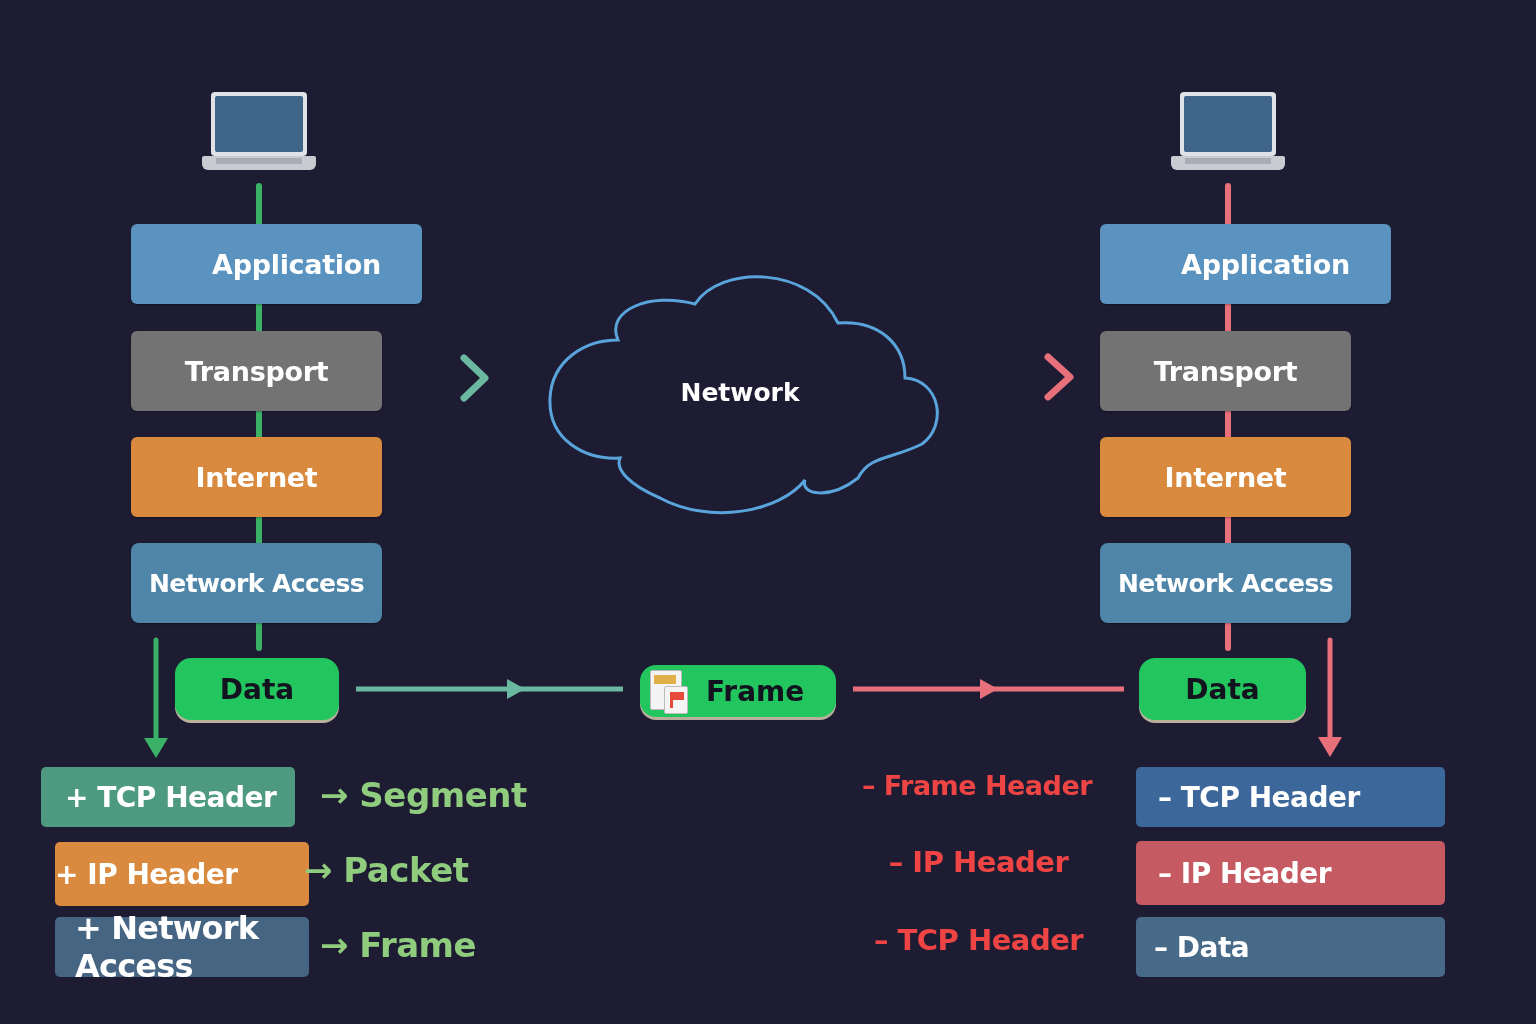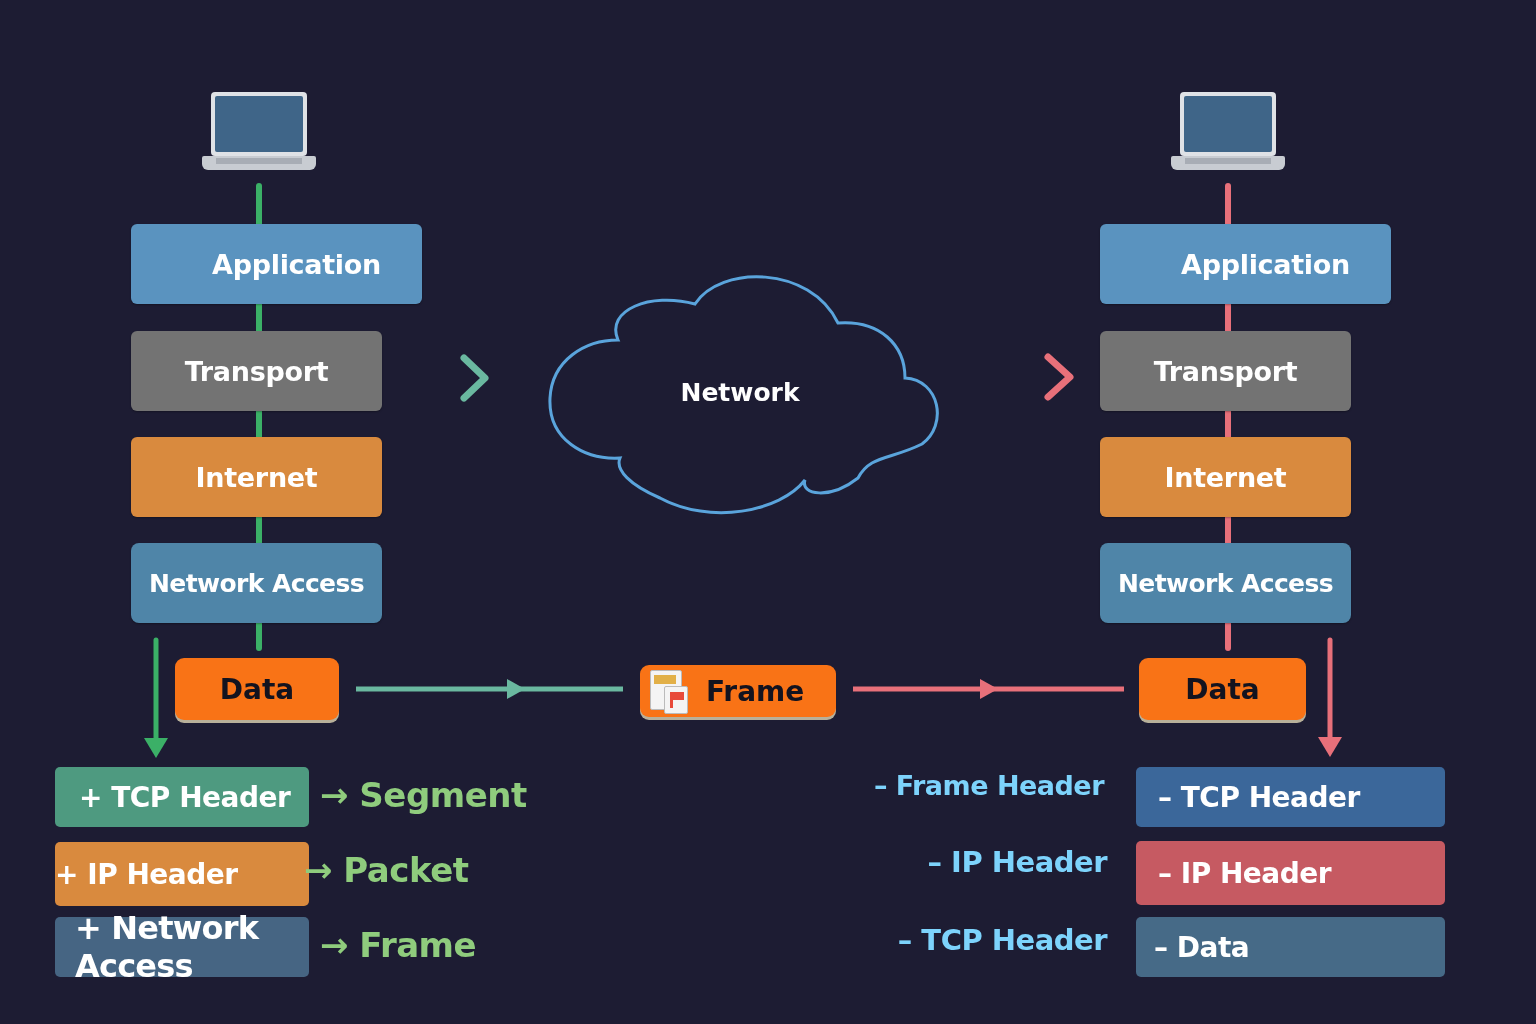--- a/index.html
+++ b/index.html
@@ -15,31 +15,31 @@
     display:flex; align-items:center; justify-content:center;
     color:#fff; font-weight:bold; font-size:27px; letter-spacing:-0.3px;
     box-shadow:0 1px 2px rgba(0,0,0,0.3);
   }
   .layer.netacc { font-size:25px; letter-spacing:-0.6px;border-radius:8px; }
   .c-app { background:#5a93bf;padding-left:40px; }
   .c-trans { background:#737373; }
   .c-inet { background:#d98a3e; }
   .c-net { background:#4f85a8; }
   .pill {
-    position:absolute; background:#f97316; border-radius:9px; color:#13131f;
+    position:absolute; background:#22c55e; border-radius:16px; color:#13131f;
     font-weight:bold; font-size:28px; display:flex; align-items:center; justify-content:center;
     box-shadow:0 3px 0 #b8b09a;
   }
   .hdr {
     position:absolute; height:60px; border-radius:5px; color:#fff;
     font-weight:bold; font-size:28px; display:flex; align-items:center;
     letter-spacing:-0.5px;
   }
   .res { position:absolute; color:#8fcc7d; font-weight:bold; font-size:34px; letter-spacing:-0.5px; }
-  .red-lbl { position:absolute; color:#7dd3fc; font-weight:bold; font-size:27px; letter-spacing:-0.5px; text-align:right; }
+  .red-lbl { position:absolute; color:#ef4444; font-weight:bold; font-size:27px; letter-spacing:-0.5px; text-align:center; }
   svg { position:absolute; left:0; top:0; }
 </style>
 </head>
 <body>
 
 <svg width="1536" height="1024">
   <defs>
     <linearGradient id="tealFade" x1="0" x2="1">
       <stop offset="0" stop-color="#6ab8a0" stop-opacity="0.2"></stop>
       <stop offset="0.4" stop-color="#6ab8a0" stop-opacity="1"></stop>
@@ -101,21 +101,21 @@
   <div style="position:absolute;left:14px;top:66px;width:86px;height:6px;background:#a8adb5;"></div>
 </div>
 
 <div class="layer c-app" style="left:131px;top:224px;">Application</div>
 <div class="layer c-trans" style="left:131px;top:331px;">Transport</div>
 <div class="layer c-inet" style="left:131px;top:437px;">Internet</div>
 <div class="layer c-net netacc" style="left:131px;top:543px;">Network Access</div>
 
 <div class="pill" style="left:175px;top:658px;width:164px;height:62px;">Data</div>
 
-<div class="hdr" style="left:55px;top:767px;width:254px;background:#4e9a80;padding-left:24px;box-sizing:border-box;">+ TCP Header</div>
+<div class="hdr" style="left:41px;top:767px;width:254px;background:#4e9a80;padding-left:24px;box-sizing:border-box;">+ TCP Header</div>
 <div class="res" style="left:320px;top:775px;"><span>→</span> <span>Segment</span></div>
 
 <div class="hdr" style="left:55px;top:842px;width:254px;height:64px;background:#d98a3e;box-sizing:border-box;">+ IP Header</div>
 <div class="res" style="left:304px;top:850px;"><span>→</span> <span>Packet</span></div>
 
 <div class="hdr" style="left:55px;top:917px;width:254px;background:#466583;padding-left:20px;box-sizing:border-box;font-size:32px;letter-spacing:-0.8px;">+ Network Access</div>
 <div class="res" style="left:320px;top:925px;"><span>→</span> <span>Frame</span></div>
 
 <div class="abs" style="left:640px;top:378px;width:200px;text-align:center;color:#fff;font-weight:bold;font-size:25px;">Network</div>
 

